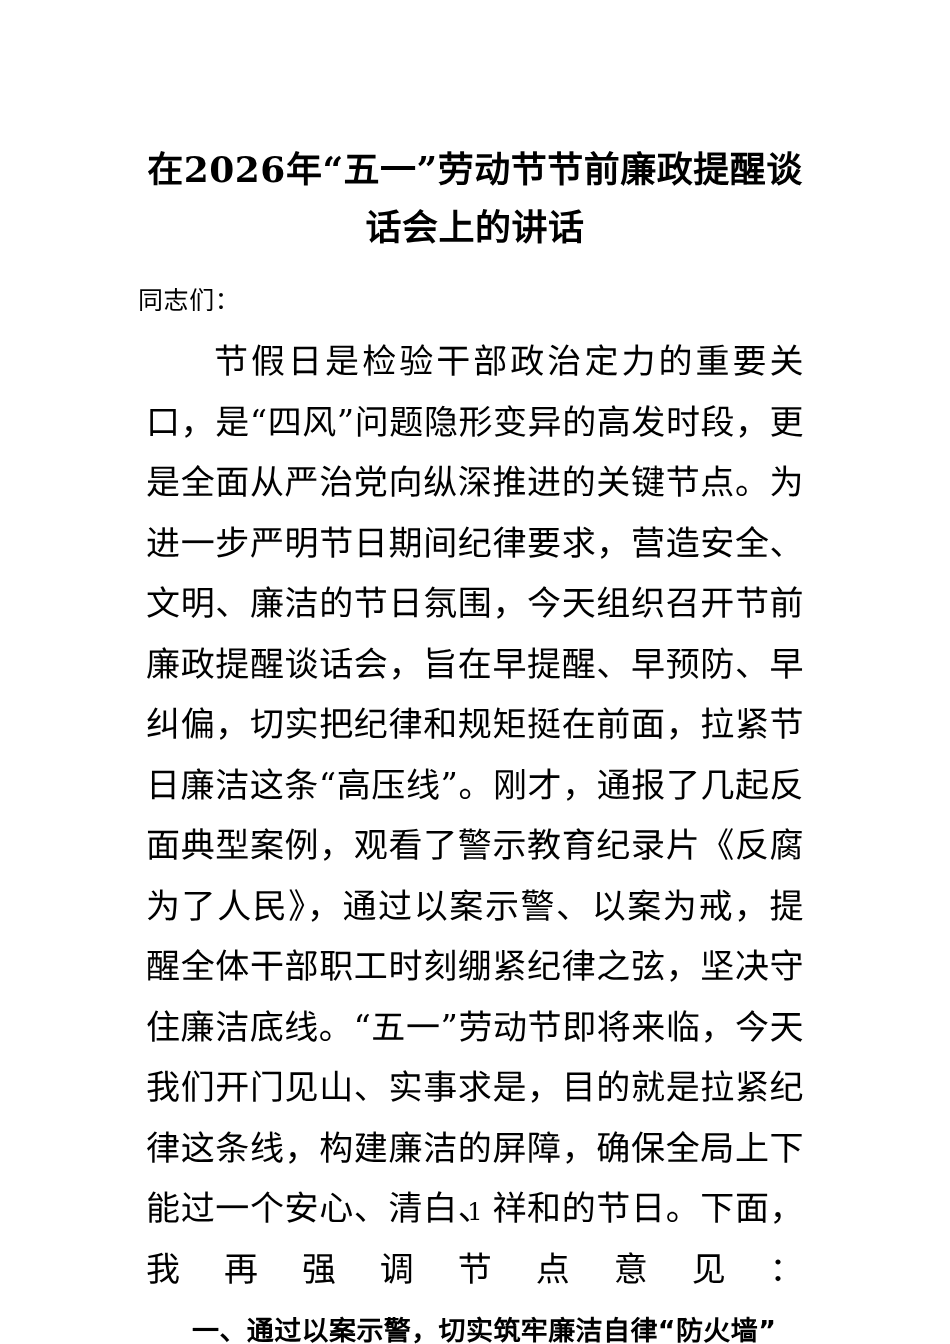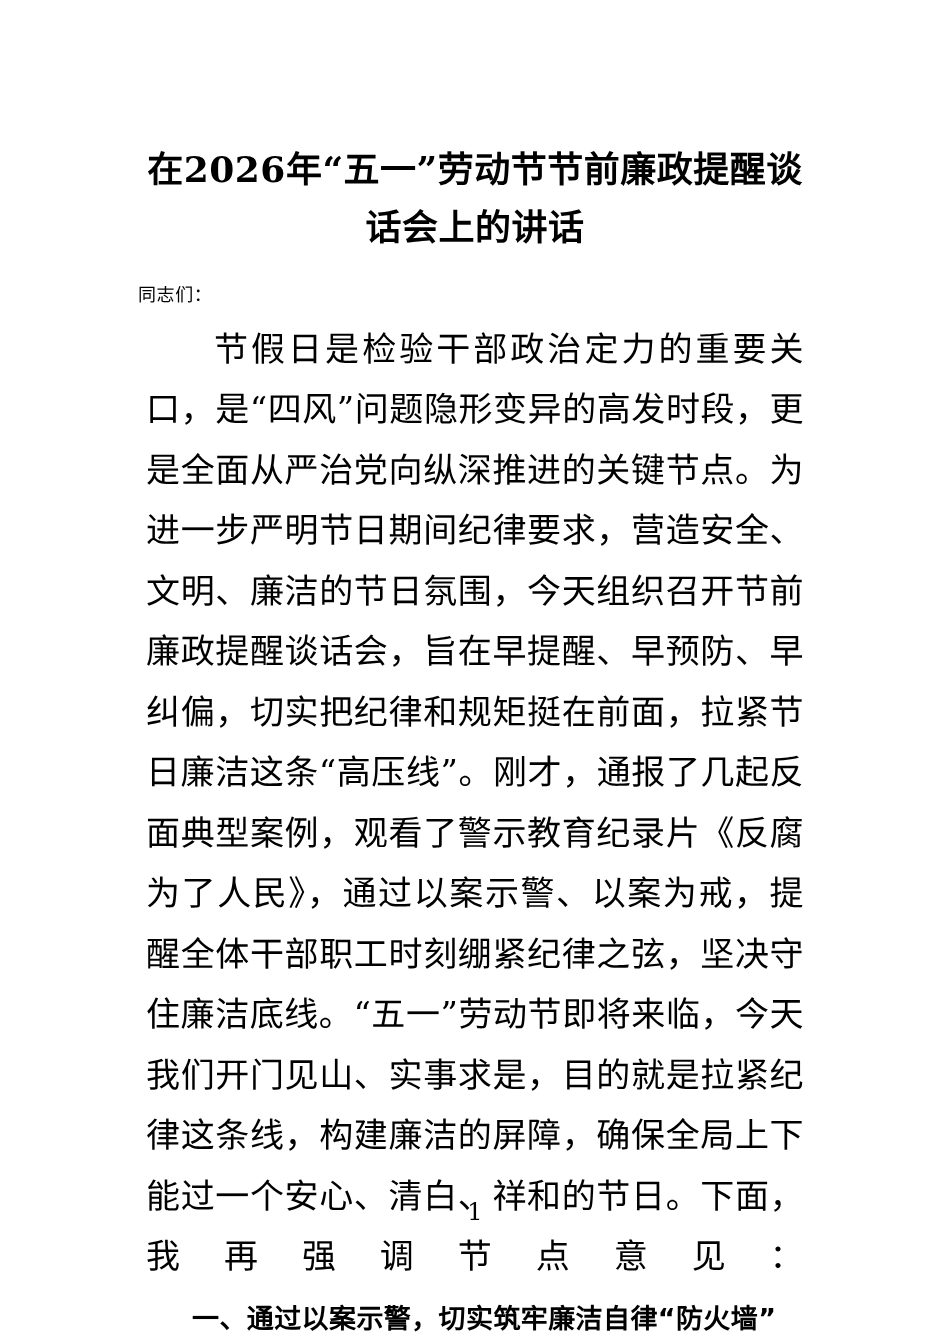--- a/index.html
+++ b/index.html
@@ -29,21 +29,21 @@
     font-family: "DejaVu Serif", "Liberation Serif", serif;
     font-weight: bold;
     font-size: 36px;
     line-height: 1.62;
     text-align: center;
     letter-spacing: 0.5px;
     margin: 0 0 18px 0;
     padding: 0 6px;
   }
   .salutation {
-    font-size: 18px;
+    font-size: 25px;
     line-height: 1.78;
     margin: 22px 0 0 0;
     letter-spacing: 0.6px;
     text-align: justify;
     text-align-last: left;
   }
   .body-par {
     font-size: 34px;
     line-height: 1.78;
     margin: 8px;

